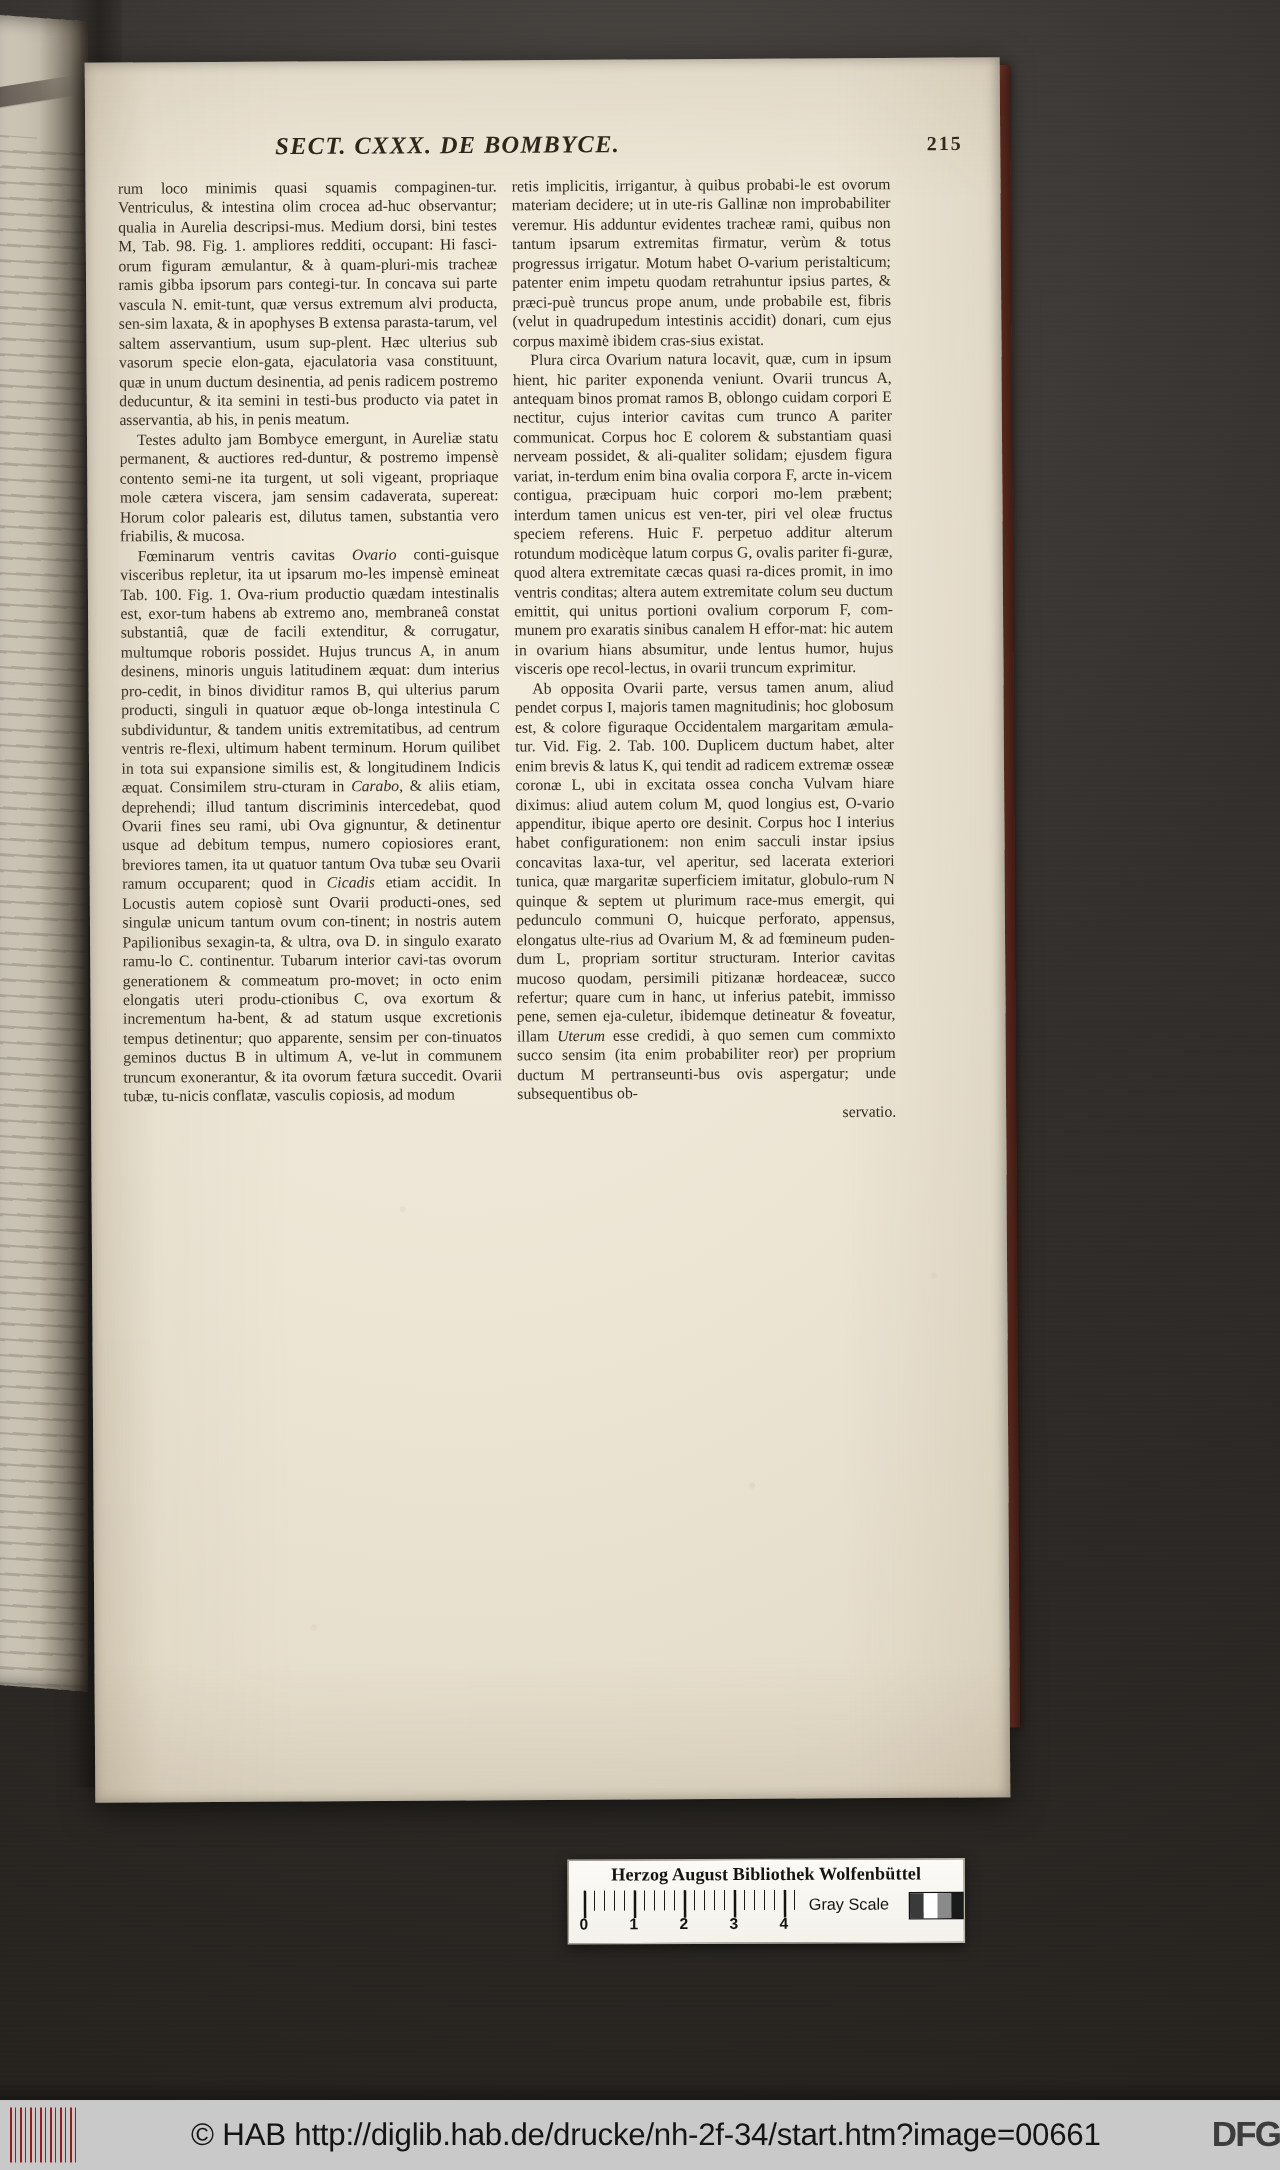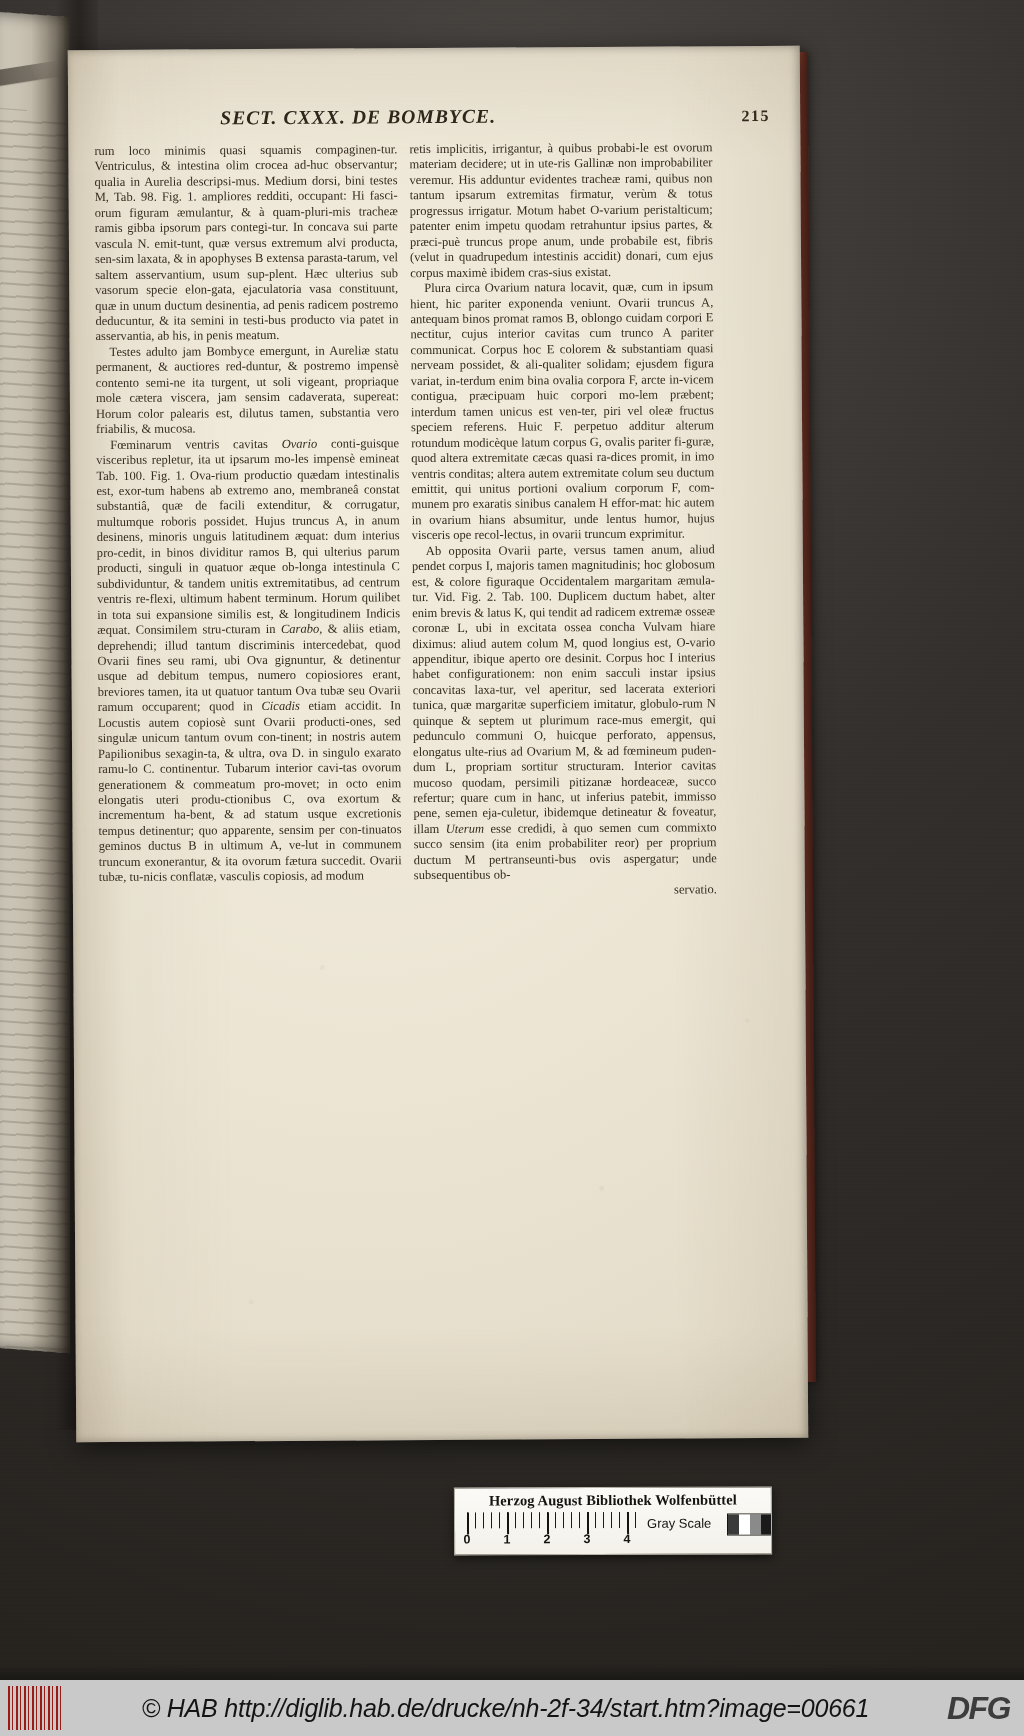--- a/index.html
+++ b/index.html
@@ -258,21 +258,20 @@
   .gray-chips i{ display:block; width:11px; height:100%; }
 
   
   #footer{
     position:absolute;
     left:0; bottom:0;
     width:1024px; height:56px;
     background:#c9c9c9;
     display:flex;
     align-items:center;
-    font-style:italic;
   }
   #footer-barcode{
     width:56px; height:44px;
     margin-left:8px;
     background:
       repeating-linear-gradient(90deg,
         #9b1b16 0 2px,
         #c9c9c9 2px 4px,
         #9b1b16 4px 5px,
         #c9c9c9 5px 8px);
@@ -282,24 +281,23 @@
     flex:1 1 auto;
     text-align:center;
     font-family:"Liberation Sans", sans-serif;
     font-size:25px;
     color:#141414;
     letter-spacing:-0.2px;
     white-space:nowrap;
   }
   #footer-dfg{
     flex:0 0 auto;
-    margin-right:14px;
     font-family:"Liberation Sans", sans-serif;
     font-weight:700;
-    font-size:32px;
+    font-size:28px;
     letter-spacing:-1.5px;
     color:#3d3d3d;
   }
   
   #footer-shadow{
     position:absolute;
     left:0; bottom:56px; width:1024px; height:16px;
     background:linear-gradient(180deg, rgba(0,0,0,0) 0%, rgba(0,0,0,.35) 100%);
   }
 </style>

